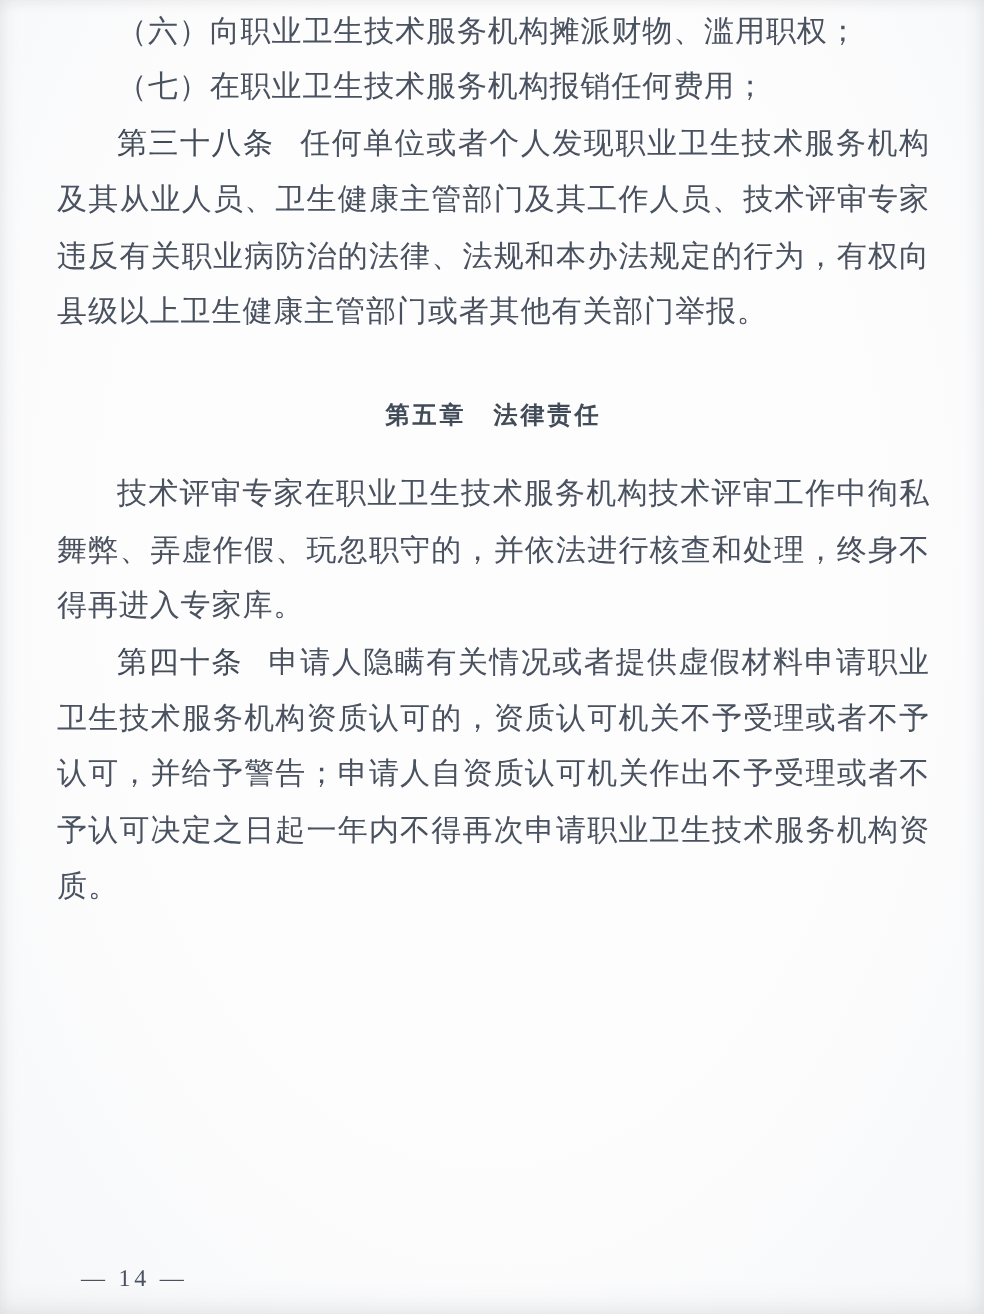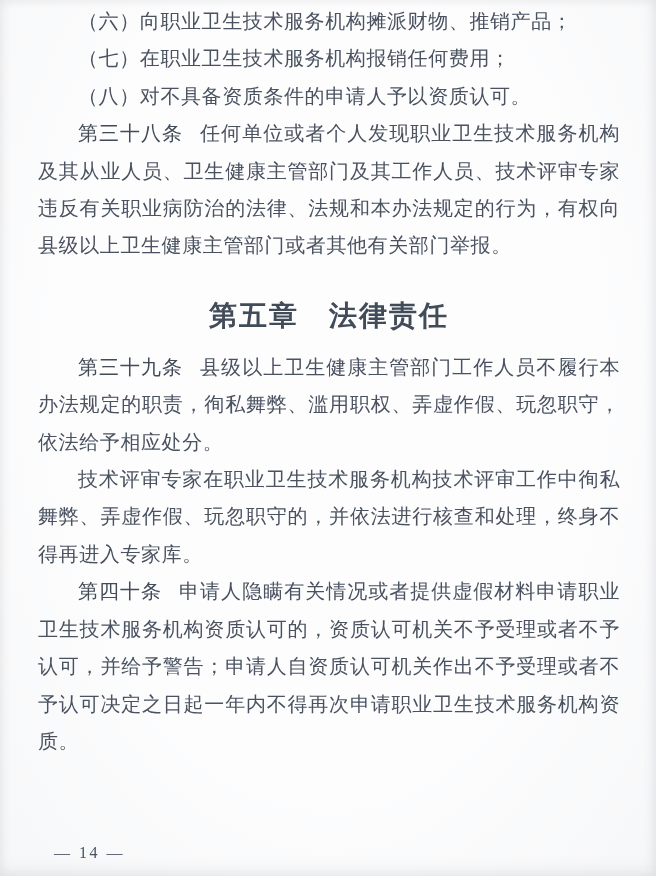--- a/index.html
+++ b/index.html
@@ -32,21 +32,21 @@
     letter-spacing: 0.6px;
     text-indent: 2em;
   }
   .article-label {
     font-weight: normal;
     color: #424b58;
     margin-right: 0.85em;
   }
   .chapter-heading {
     margin: 36px 0 18px 0;
-    font-size: 28px;
+    font-size: 16px;
     font-weight: bold;
     text-align: center;
     letter-spacing: 2px;
     color: #424b58;
     line-height: 30px;
   }
   .page-footer {
     position: absolute;
     left: 54px;
     bottom: 14px;
@@ -55,32 +55,30 @@
     color: #4a5260;
     font-family: Liberation Serif, serif;
   }
 </style>
 </head>
 <body>
 
 <div class="page">
   <div class="content">
 
-    <p class="para">（六）向职业卫生技术服务机构摊派财物、推销产品；</p>
+    <p class="para">（六）向职业卫生技术服务机构摊派财物、滥用职权；</p>
 
     <p class="para">（七）在职业卫生技术服务机构报销任何费用；</p>
 
-    <p class="para">（八）对不具备资质条件的申请人予以资质认可。</p>
 
     <p class="para"><span class="article-label">第三十八条</span><span>任何单位或者个人发现职业卫生技术服务机构及其从业人员、卫生健康主管部门及其工作人员、技术评审专家违反有关职业病防治的法律、法规和本办法规定的行为，有权向县级以上卫生健康主管部门或者其他有关部门举报。</span></p>
 
 
     <h2 class="chapter-heading">第五章　法律责任</h2>
 
-    <p class="para"><span class="article-label">第三十九条</span><span>县级以上卫生健康主管部门工作人员不履行本办法规定的职责，徇私舞弊、滥用职权、弄虚作假、玩忽职守，依法给予相应处分。</span></p>
 
     <p class="para">技术评审专家在职业卫生技术服务机构技术评审工作中徇私舞弊、弄虚作假、玩忽职守的，并依法进行核查和处理，终身不得再进入专家库。</p>
 
     <p class="para"><span class="article-label">第四十条</span><span>申请人隐瞒有关情况或者提供虚假材料申请职业卫生技术服务机构资质认可的，资质认可机关不予受理或者不予认可，并给予警告；申请人自资质认可机关作出不予受理或者不予认可决定之日起一年内不得再次申请职业卫生技术服务机构资质。</span></p>
 
   </div>
 
   <div class="page-footer">— 14 —</div>
 </div>
 

